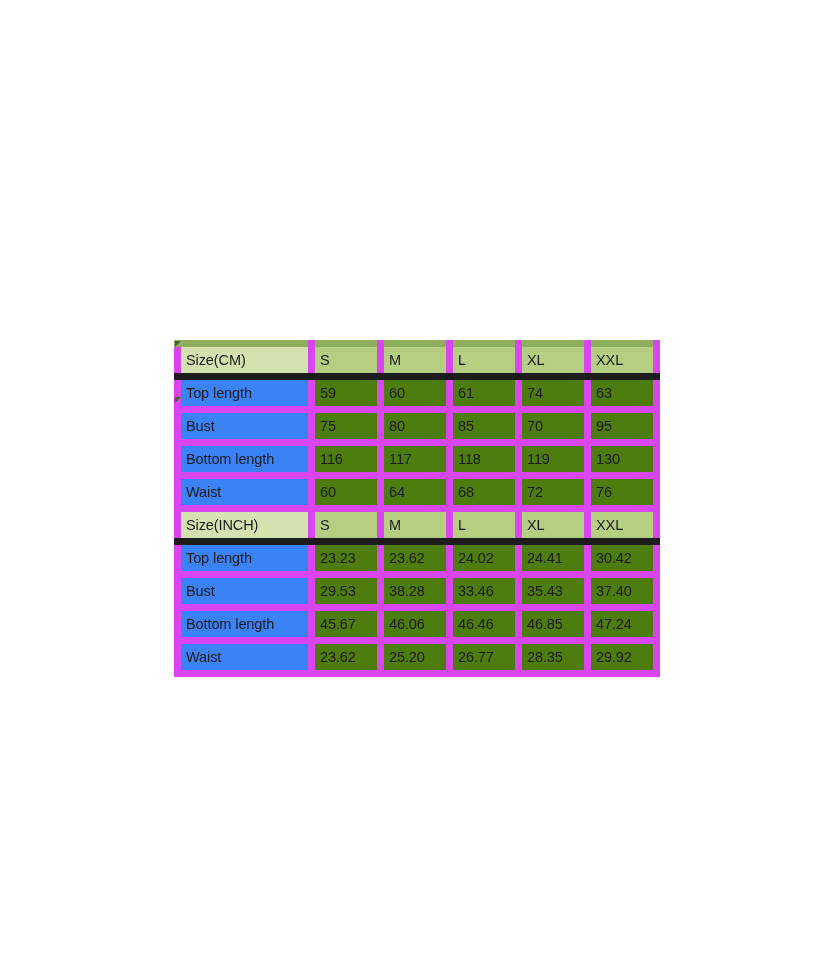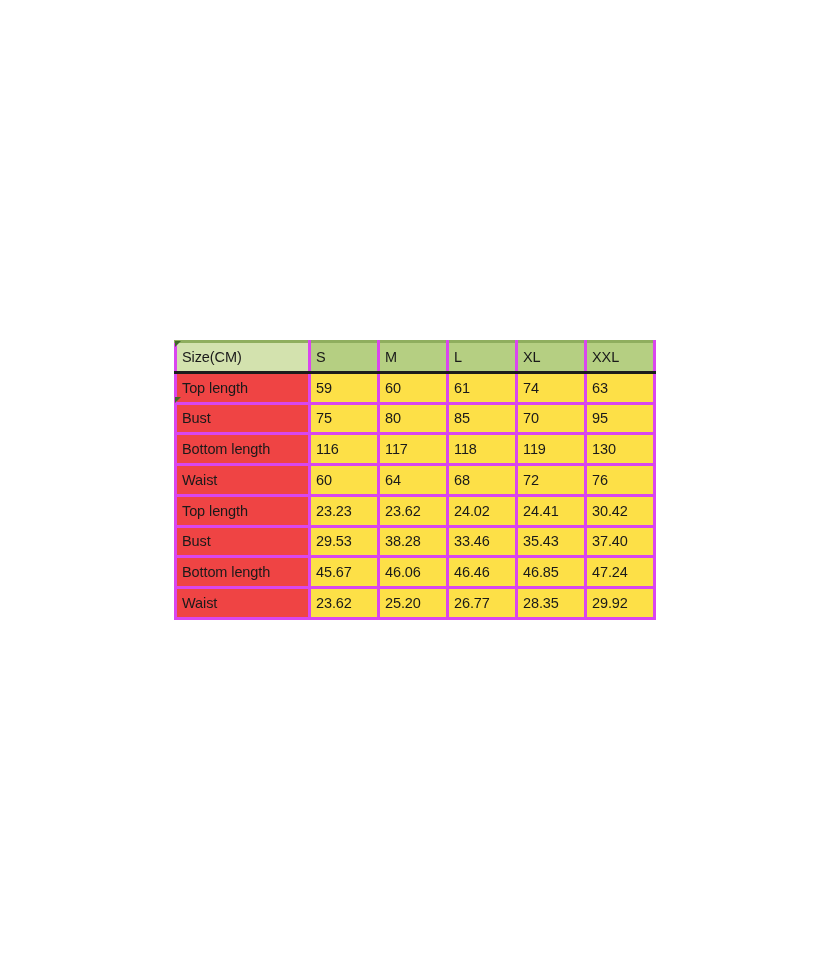--- a/index.html
+++ b/index.html
@@ -32,21 +32,21 @@
     height: 280px;
     background: #ffffff;
   }
 
   table.size-chart col.label-col { width: 134px; }
   table.size-chart col.data-col  { width: 69px; }
 
   table.size-chart td {
     height: 28px;
     box-sizing: border-box;
-    border: 3px solid #d946ef;
+    border: 7px solid #d946ef;
     padding: 0 0 0 5px;
     font-size: 14.5px;
     line-height: 26px;
     color: #1a1a1a;
     white-space: nowrap;
     overflow: hidden;
     vertical-align: middle;
     letter-spacing: -0.1px;
   }
 
@@ -55,28 +55,28 @@
     background: #b5cf82;
     border-top-color: #8fae5e;
     border-bottom-color: #1c1c1c;
   }
   tr.section-head td.row-label {
     background: #d3e2ae;
   }
 
   
   td.row-label {
-    background: #ef4444;
+    background: #3b82f6;
     border-right-color: #1c1c1c;
     font-weight: normal;
   }
 
   
   td.value-cell {
-    background: #fde047;
+    background: #4d7c0f;
   }
 
   
   .corner-marker {
     position: absolute;
     width: 0;
     height: 0;
     border-left: 6px solid #3f6b27;
     border-bottom: 6px solid transparent;
     pointer-events: none;
@@ -138,20 +138,28 @@
 
       <tr>
         <td class="row-label">Waist</td>
         <td class="value-cell">60</td>
         <td class="value-cell">64</td>
         <td class="value-cell">68</td>
         <td class="value-cell">72</td>
         <td class="value-cell">76</td>
       </tr>
 
+      <tr class="section-head">
+        <td class="row-label">Size(INCH)</td>
+        <td class="value-cell">S</td>
+        <td class="value-cell">M</td>
+        <td class="value-cell">L</td>
+        <td class="value-cell">XL</td>
+        <td class="value-cell">XXL</td>
+      </tr>
 
       <tr>
         <td class="row-label">Top length</td>
         <td class="value-cell">23.23</td>
         <td class="value-cell">23.62</td>
         <td class="value-cell">24.02</td>
         <td class="value-cell">24.41</td>
         <td class="value-cell">30.42</td>
       </tr>
 

